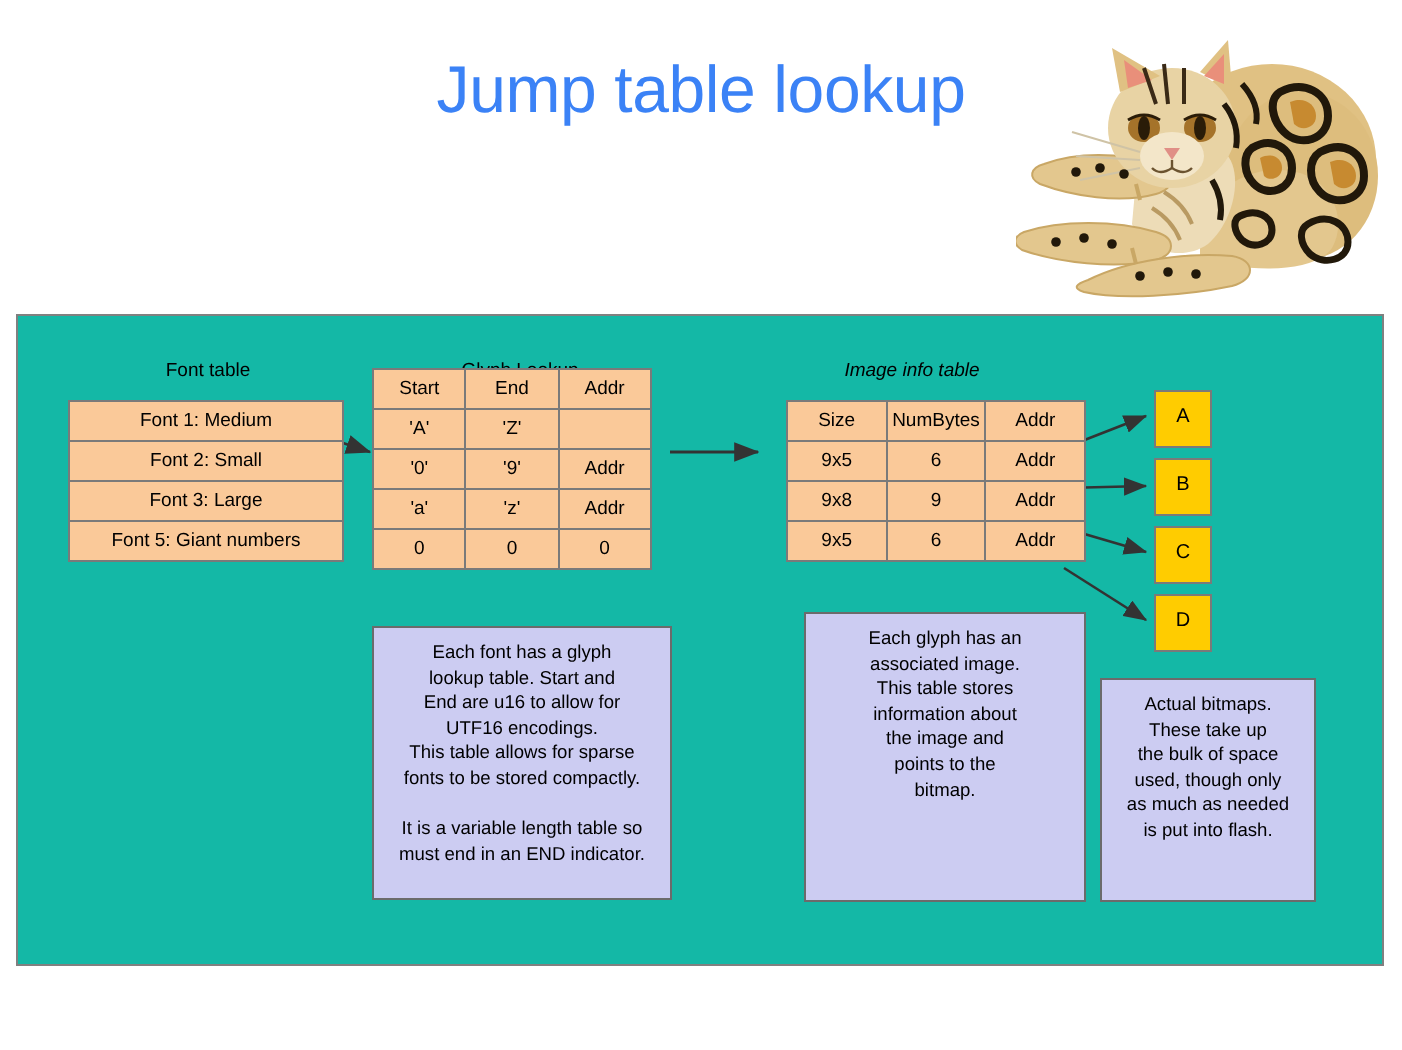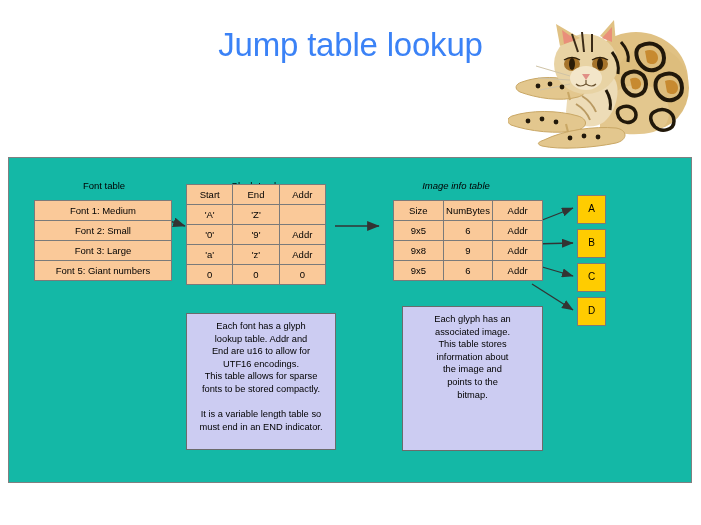--- a/index.html
+++ b/index.html
@@ -291,29 +291,35 @@
     </tr>
   </tbody>
     </table>
 
   <div class="bitmap-box" style="left:568px; top:37px;">A</div>
   <div class="bitmap-box" style="left:568px; top:71px;">B</div>
   <div class="bitmap-box" style="left:568px; top:105px;">C</div>
   <div class="bitmap-box" style="left:568px; top:139px;">D</div>
 
   <div class="note-box" style="left:177px; top:155px; width:150px; height:137px;">Each font has a glyph
-lookup table. Addr and
+lookup table. Start and
 End are u16 to allow for
 UTF16 encodings.
 This table allows for sparse
 fonts to be stored compactly.
 
 It is a variable length table so
 must end in an END indicator.</div>
   <div class="note-box" style="left:364px; top:148px; width:141px; height:145px;margin-left:29px;">Each glyph has an
 associated image.
 This table stores
 information about
 the image and
 points to the
 bitmap.</div>
+  <div class="note-box" style="left:541px; top:181px; width:108px; height:112px;">Actual bitmaps.
+These take up
+the bulk of space
+used, though only
+as much as needed
+is put into flash.</div>
 
 </div>
 
 </body></html>

